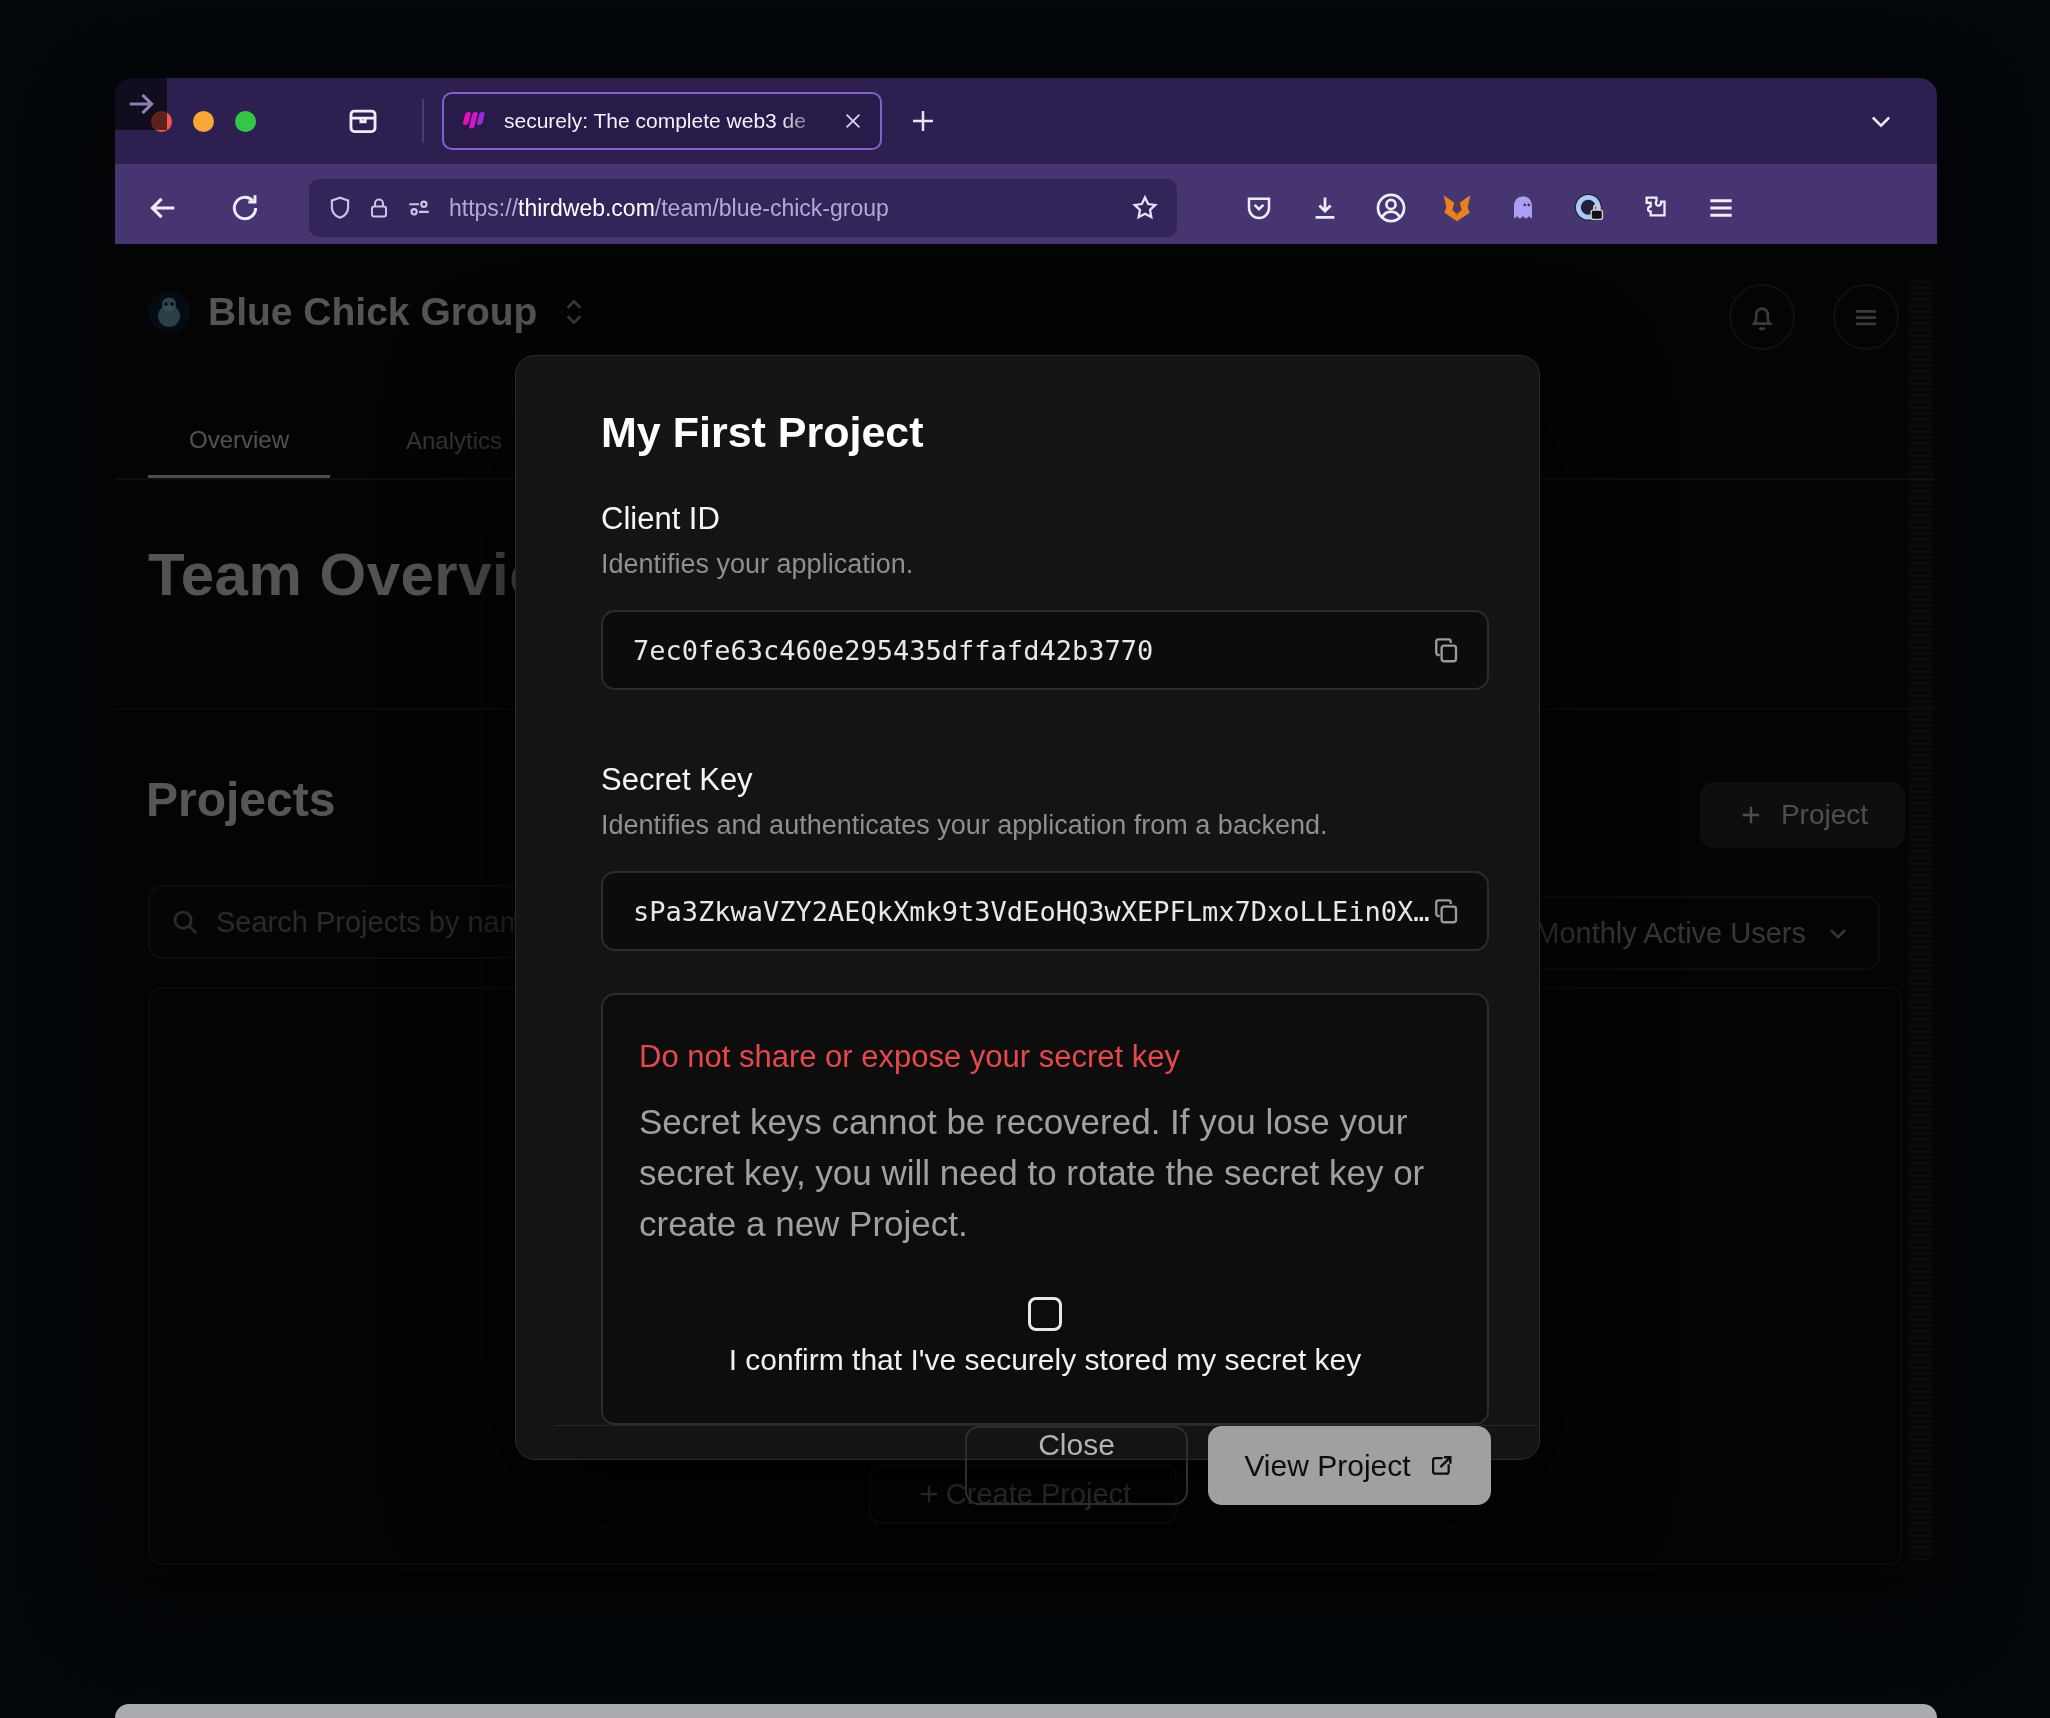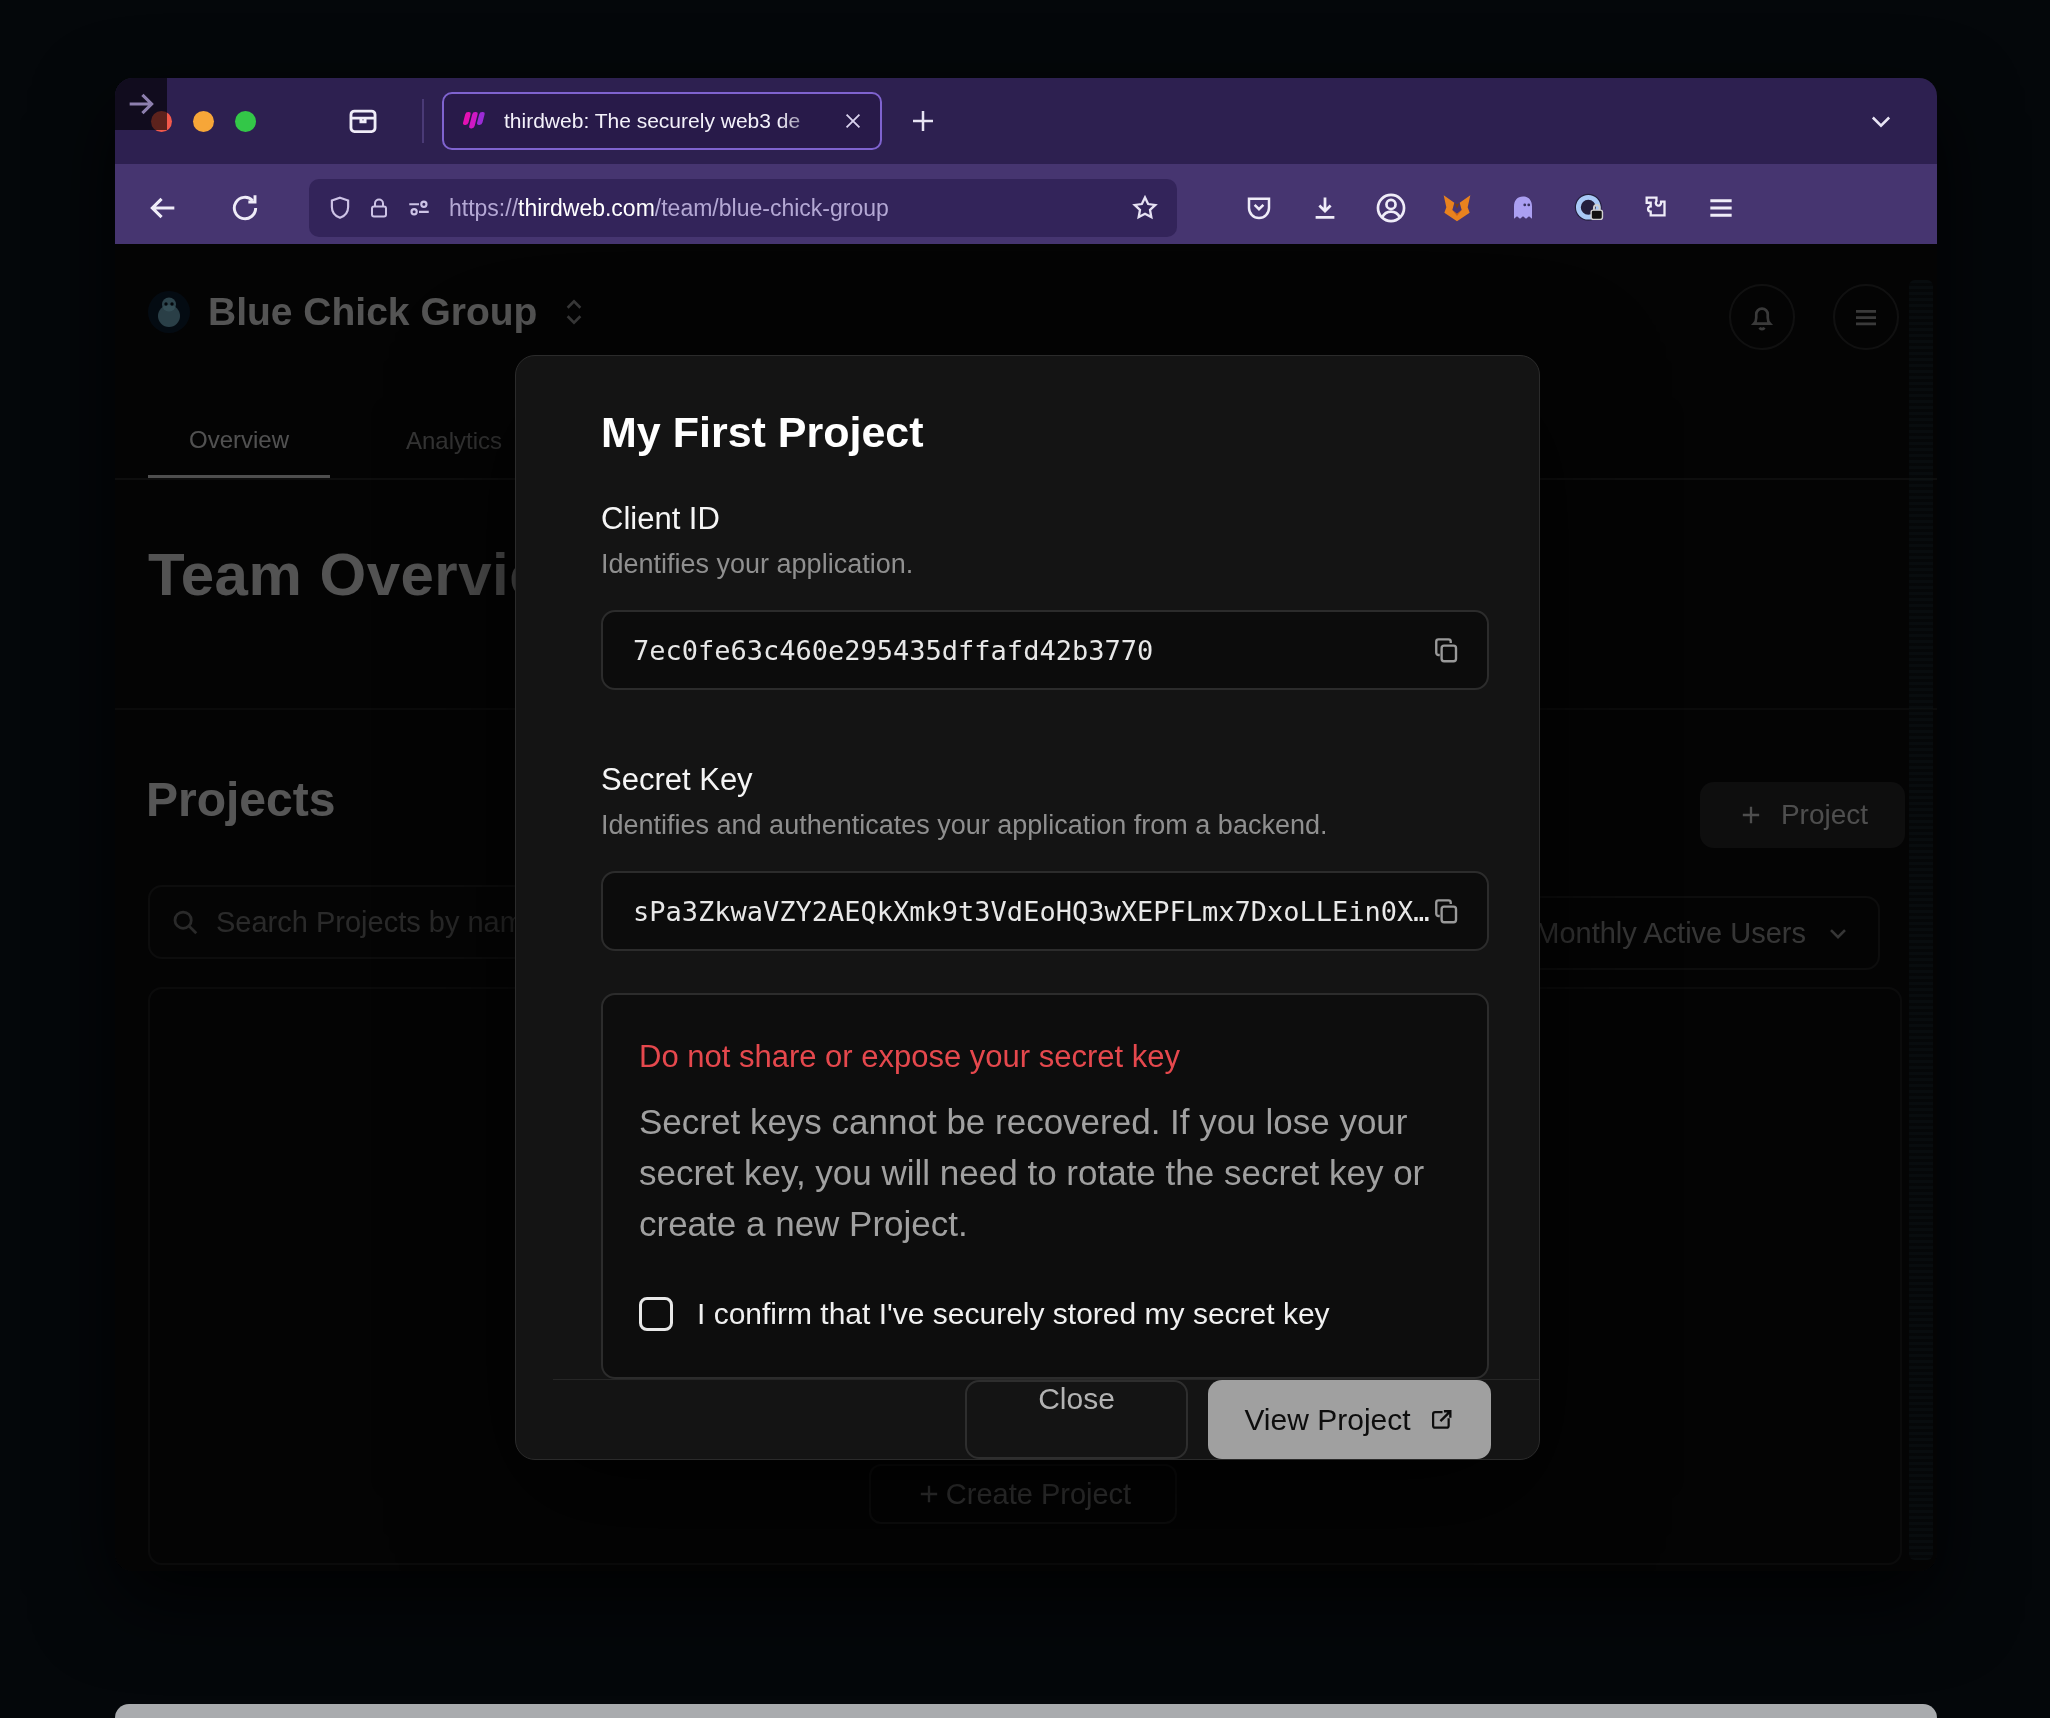--- a/index.html
+++ b/index.html
@@ -90,21 +90,21 @@
   .sec-label { font-size:31px; font-weight:500; color:#f5f5f5; margin-top:44px; }
   .sec-desc { font-size:27px; color:#8f8f8f; margin-top:12px; }
   .keyfield { margin-top:30px; height:80px; background:#0c0c0c; border:2px solid #2c2c2c; border-radius:14px;
               display:flex; align-items:center; padding:0 26px 0 30px; }
   .keyfield .mono { flex:1; font-family:"DejaVu Sans Mono","Liberation Mono",monospace; font-size:27px; color:#e8e8e8;
                     white-space:nowrap; overflow:hidden; }
   .copy-btn { color:#9a9a9a; display:flex; }
   .warnbox { margin-top:42px; border:2px solid #2c2c2c; border-radius:14px; background:#0d0d0d; padding:44px 36px 46px; }
   .warn-title { font-size:31px; font-weight:500; color:#e5484d; }
   .warn-body { font-size:35px; line-height:1.45; color:#a0a0a0; margin-top:22px; max-width:830px; }
-  .confirm-row { display:flex; align-items:center; gap:24px; margin-top:48px; }
+  .confirm-row { display:flex; align-items:center; gap:12px; margin-top:48px;flex-direction:column; }
   .checkbox { width:34px; height:34px; border:3px solid #e8e8e8; border-radius:8px; background:transparent; flex:0 0 auto; }
   .confirm-label { font-size:30px; color:#f0f0f0; }
   .modal-footer { height:168px; border-top:1px solid #262626; display:flex; align-items:center;
                   justify-content:flex-end; gap:20px; padding:0 48px; }
   .btn-close { width:223px; height:79px; border:2px solid #2e2e2e; border-radius:14px; background:transparent;
                color:#b3b3b3; font-size:30px; display:flex; align-items:flex-start; justify-content:center; }
   .btn-view { width:283px; height:79px; border-radius:14px; background:#a0a0a0; color:#0d0d0d; font-size:30px;
               font-weight:500; display:flex; align-items:center; justify-content:center; gap:16px; }
 
   .dock { position:absolute; left:115px; bottom:0; width:1822px; height:14px; background:#b7babd;
@@ -134,21 +134,21 @@
       <div class="tab">
         <span>
           <svg width="30" height="20" viewBox="0 0 30 20">
             <g transform="skewX(-14)">
               <rect x="6" y="1" width="5.4" height="13" rx="2.4" fill="#e311b4"></rect>
               <rect x="13" y="1" width="5.4" height="16.5" rx="2.4" fill="#cf18c4"></rect>
               <rect x="20" y="1" width="5.4" height="13" rx="2.4" fill="#9b2bd6"></rect>
             </g>
           </svg>
         </span>
-        <span class="tab-title">thirdweb: The securely web3 de</span>
+        <span class="tab-title">securely: The complete web3 de</span>
         <span class="tab-close">
           <svg width="22" height="22" viewBox="0 0 24 24" stroke="currentColor" stroke-width="2" fill="none">
               <path d="M5 5l14 14M19 5L5 19"></path>
             </svg>
         </span>
       </div>
       <div class="newtab">
         <svg width="30" height="30" viewBox="0 0 24 24" stroke="currentColor" stroke-width="2" fill="none">
             <path d="M12 4v16M4 12h16"></path>
           </svg>

